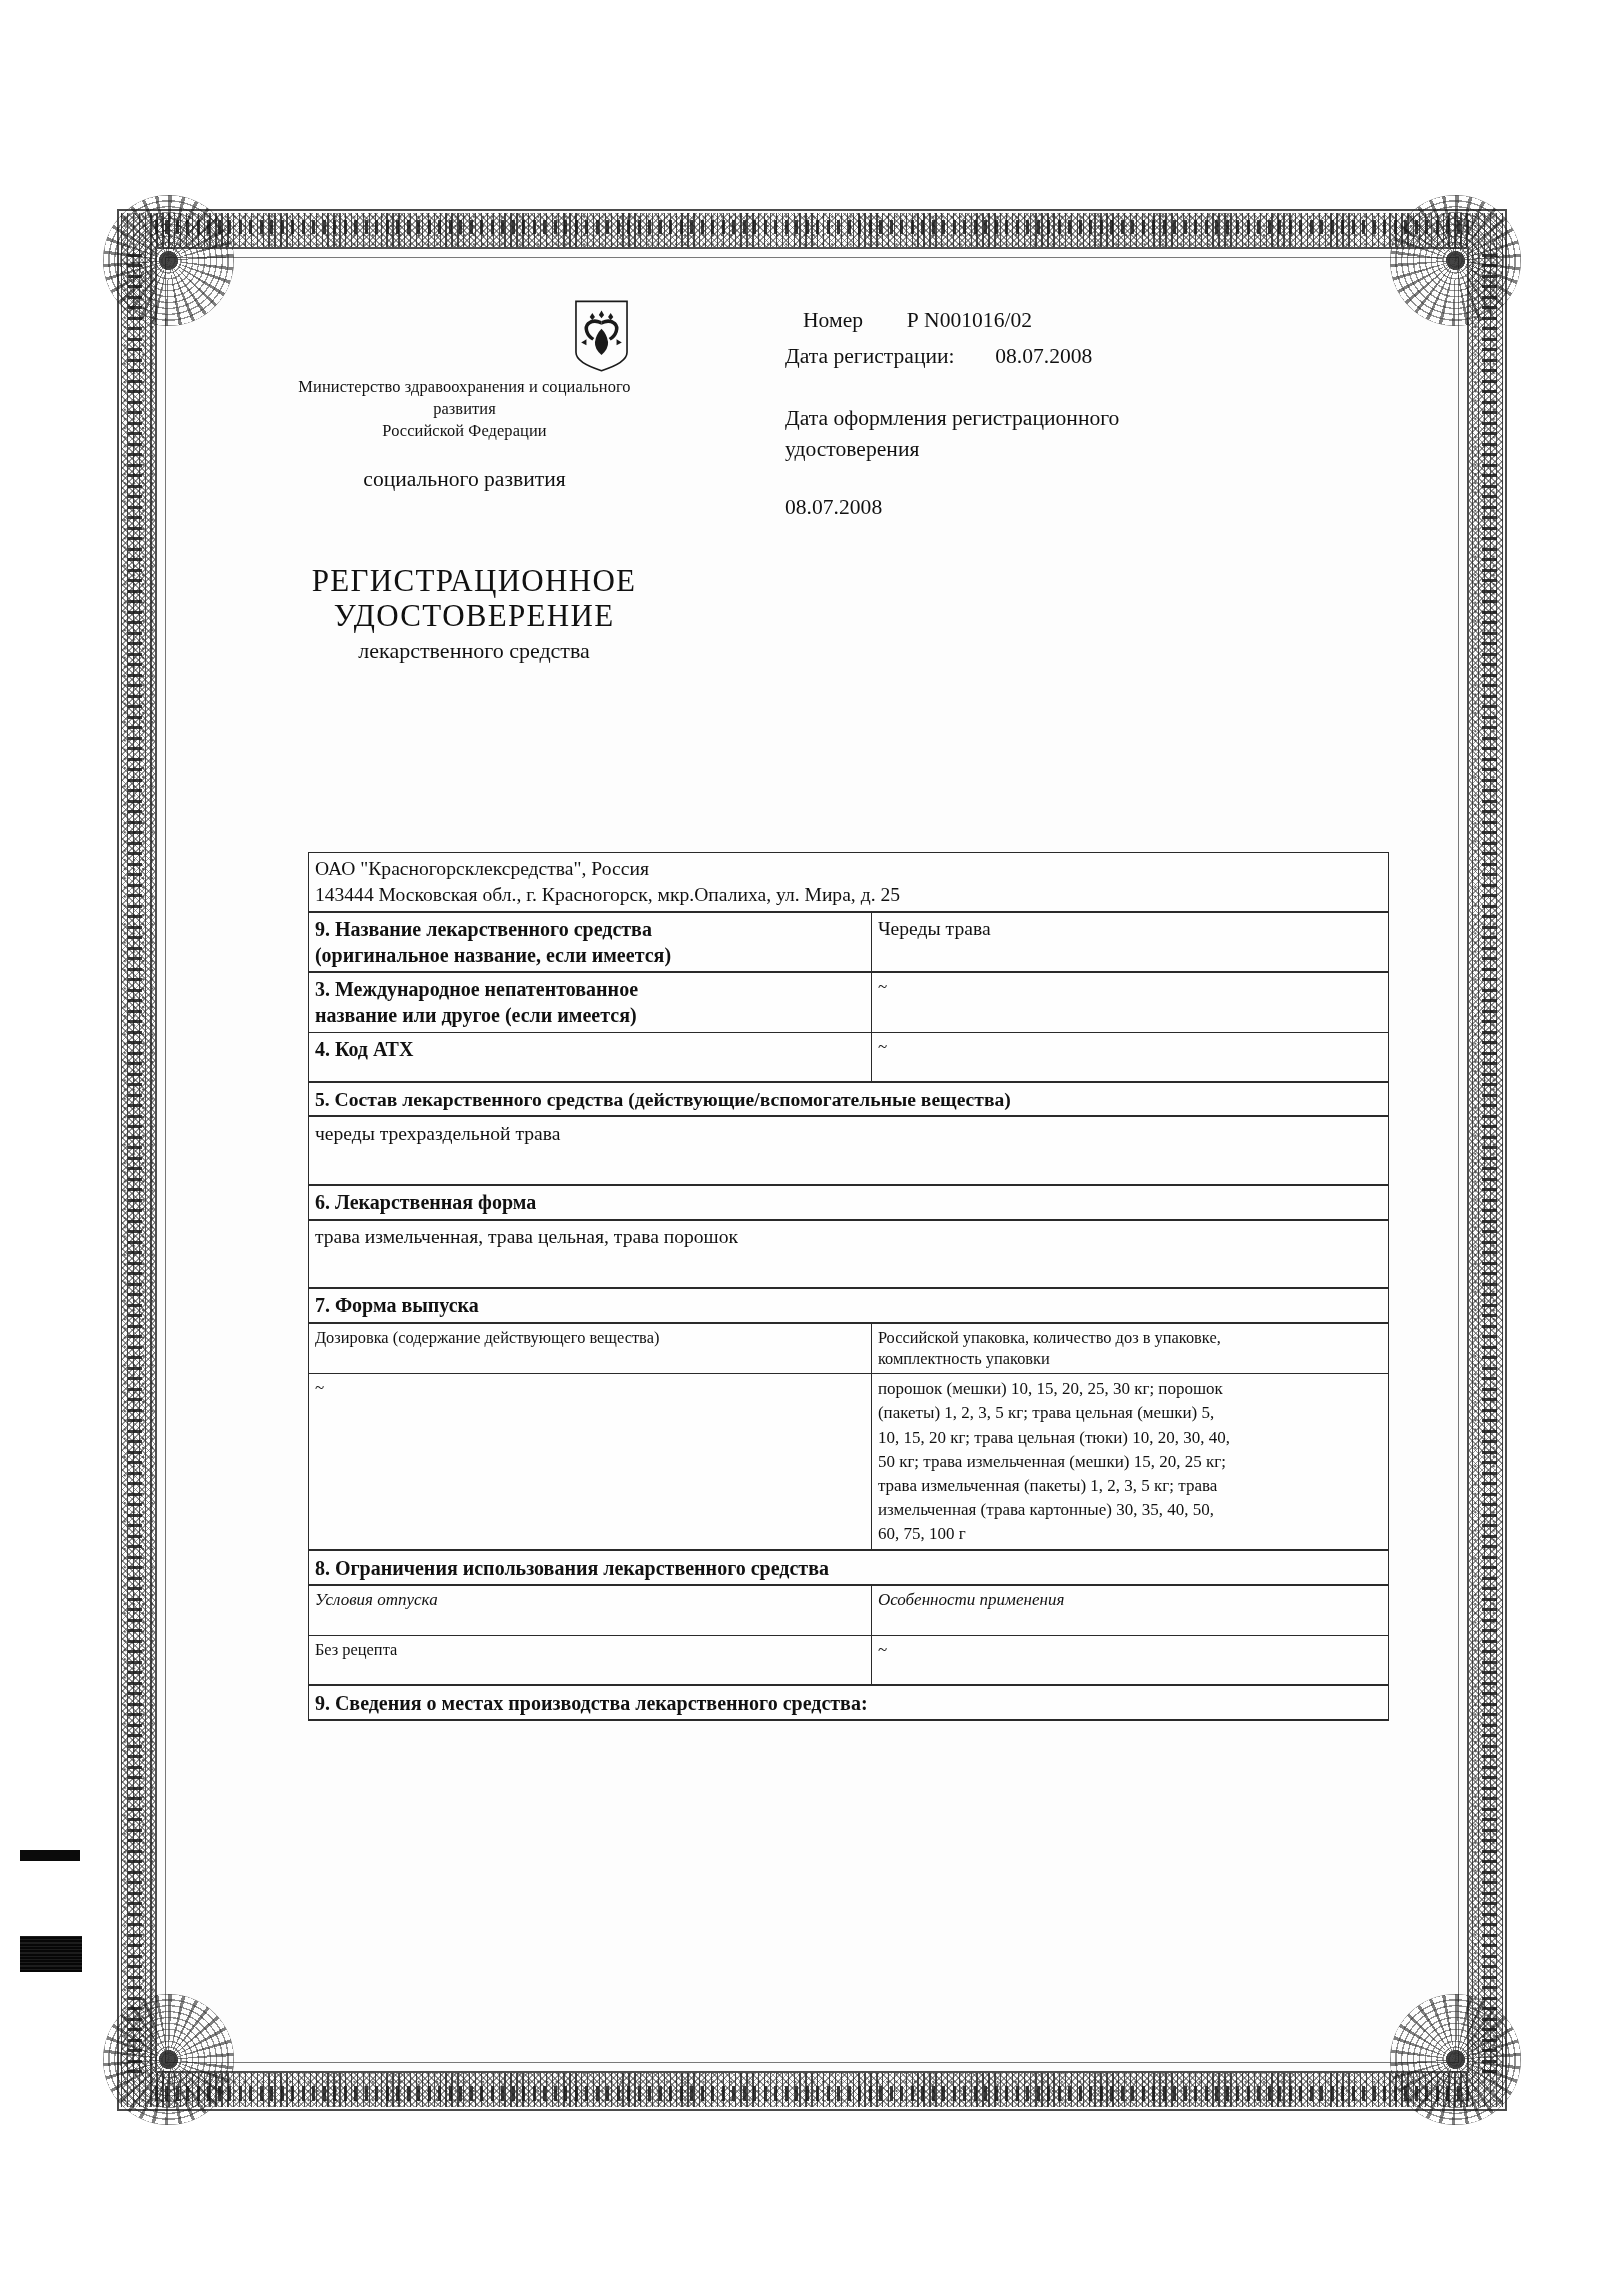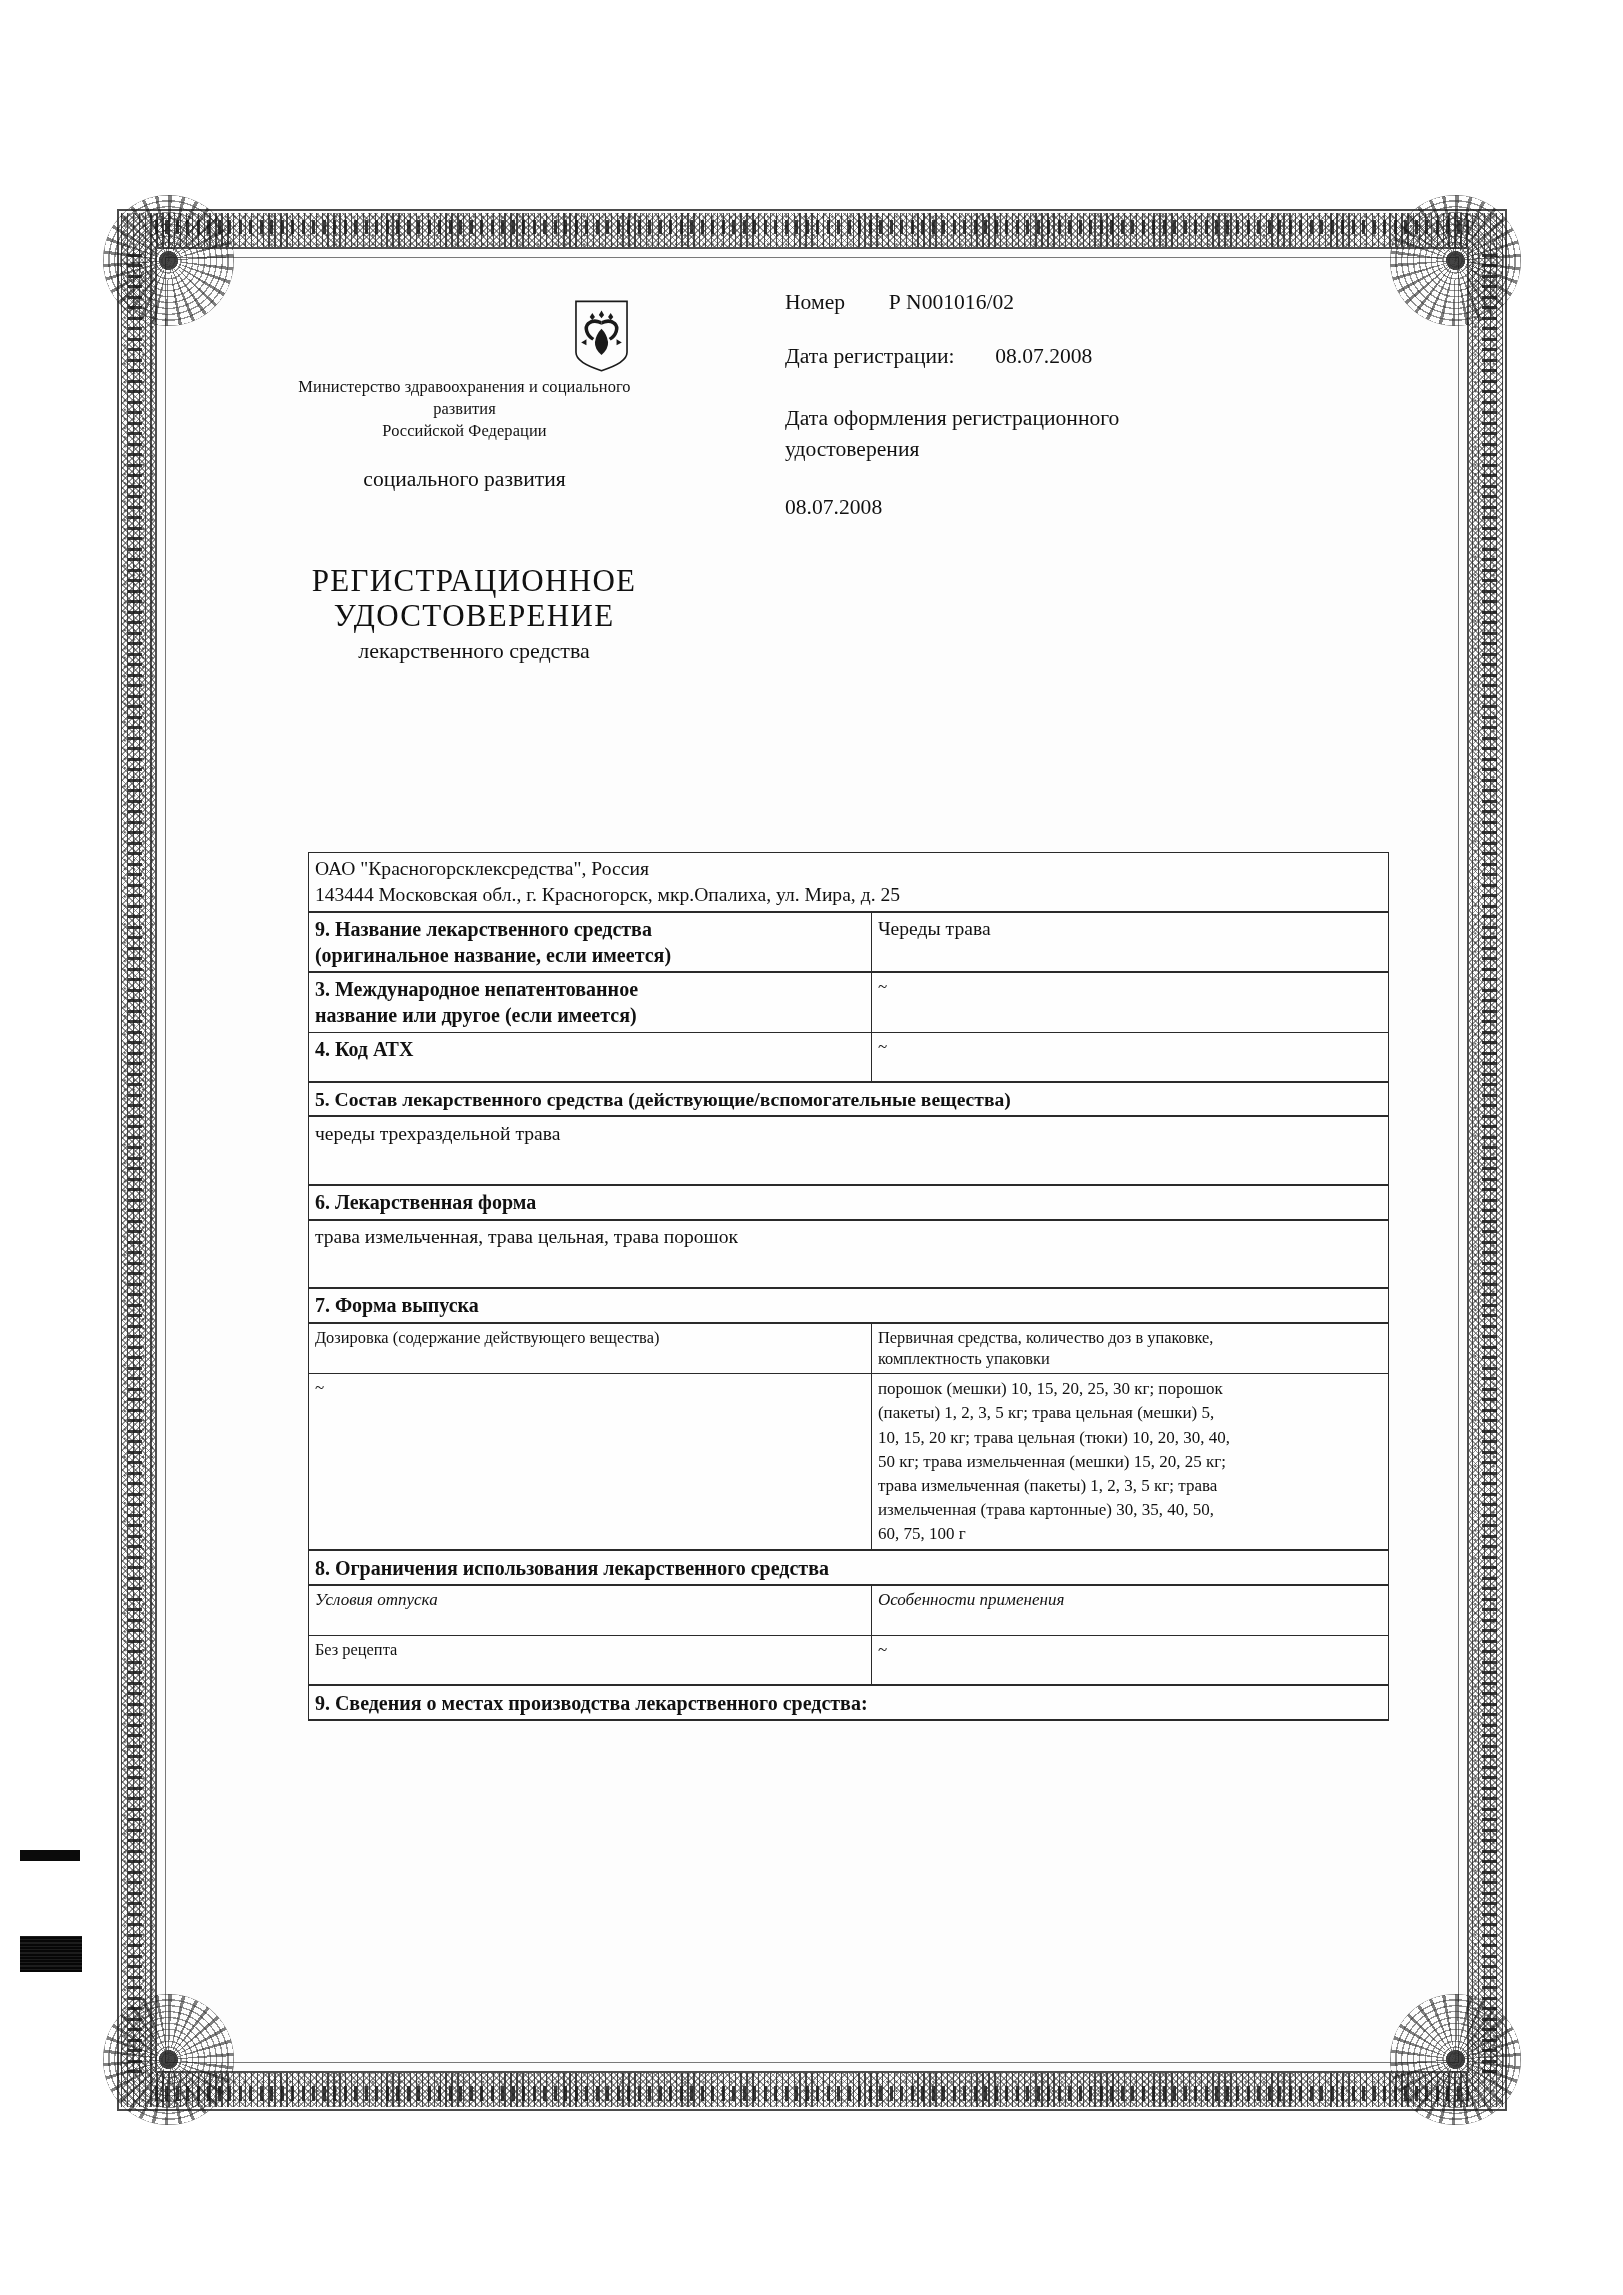--- a/index.html
+++ b/index.html
@@ -88,21 +88,21 @@
   #authority .ln{font-size:21.6px;}
   #doc-title{position:absolute;left:19.6px;top:275px;width:517px;text-align:center;}
   #doc-title .t1,#doc-title .t2{font-size:31px;letter-spacing:1.3px;line-height:1.14;}
   #doc-title .t3{font-size:22px;margin-top:3.9px;}
 
   
   #meta{position:absolute;left:589px;top:0;width:641px;}
   .meta-row{position:relative;margin-bottom:0;}
   .meta-label{font-size:21.6px;display:inline-block;}
   .meta-value{font-size:21.6px;display:inline-block;}
-  #meta-number{top:2px;}
+  #meta-number{top:20px;margin-left:18px;}
   #meta-number .meta-value{margin-left:41px;}
   #meta-regdate{margin-top:31px;}
   #meta-regdate .meta-value{margin-left:38px;}
   #meta-issue{margin-top:34px;line-height:1.42;font-size:21.6px;}
   #meta-issue-date{margin-top:31px;font-size:21.6px;}
 
   
   #reg-table{position:absolute;left:191px;top:643px;width:1080px;
     border-collapse:collapse;table-layout:fixed;font-size:0;}
   #reg-table td{
@@ -268,21 +268,21 @@
       <tr>
         <td class="thick" colspan="2">
           <div class="sec-head">7. Форма выпуска</div>
         </td>
       </tr>
       <tr>
         <td>
           <div class="small">Дозировка (содержание действующего вещества)</div>
         </td>
         <td>
-          <div class="small">Первичная средства, количество доз в упаковке,</div>
+          <div class="small">Российской упаковка, количество доз в упаковке,</div>
           <div class="small">комплектность упаковки</div>
         </td>
       </tr>
       <tr>
         <td>
           <div class="tilde">~</div>
         </td>
         <td>
           <div class="pack">порошок (мешки) 10, 15, 20, 25, 30 кг; порошок</div>
           <div class="pack">(пакеты) 1, 2, 3, 5 кг; трава цельная (мешки) 5,</div>

